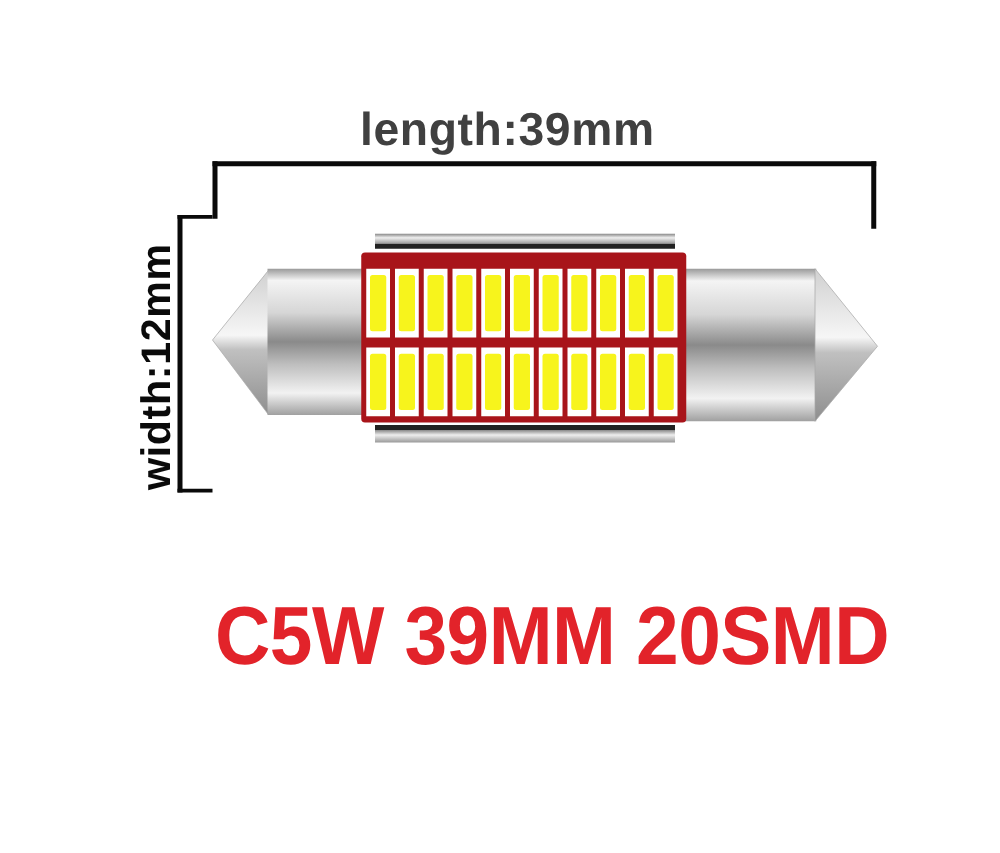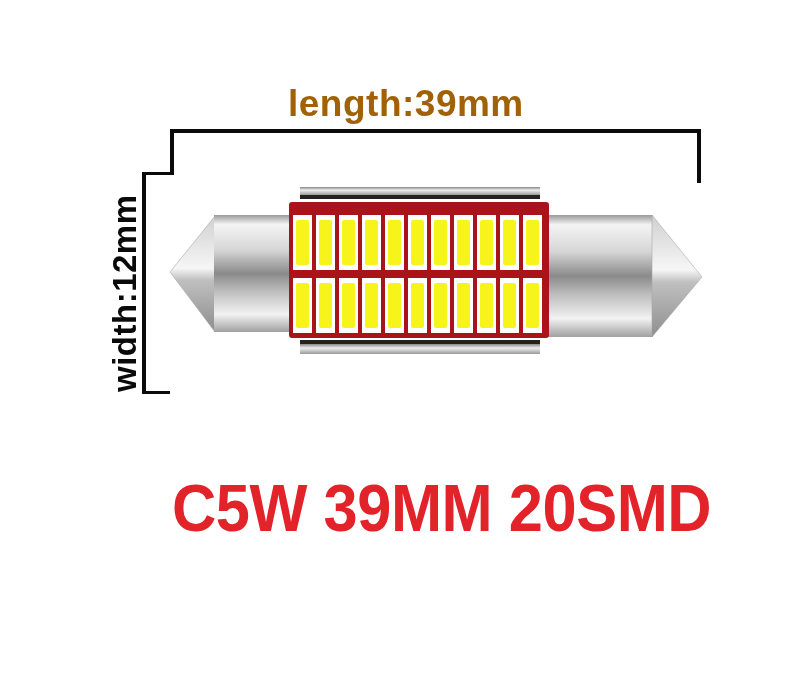--- a/index.html
+++ b/index.html
@@ -1,18 +1,18 @@
 <!DOCTYPE html>
 <html><head>
 <meta charset="utf-8">
 <style>
   html, body { margin:0; padding:0; background:#ffffff; }
   body { width:800px; height:682px; position:relative; overflow:hidden; font-family:"Liberation Sans", sans-serif; }
   .abs { position:absolute; }
-  .len-label { left:288px; top:83px; font-size:37px; font-weight:bold; color:#a16207; letter-spacing:0.5px; white-space:nowrap; }
+  .len-label { left:288px; top:83px; font-size:37px; font-weight:bold; color:#404040; letter-spacing:0.5px; white-space:nowrap; }
   .wid-label { left:108px; top:392px; font-size:33px; font-weight:bold; color:#0a0a0a; white-space:nowrap; transform-origin:0 0; transform:rotate(-90deg); line-height:1; letter-spacing:0.5px; }
   .line { background:#0a0a0a; position:absolute; }
   .product-title { left:172px; top:470px; font-size:66px; font-weight:bold; color:#e2232a; white-space:nowrap; letter-spacing:-0.5px; transform:scaleX(0.93); transform-origin:0 0; }
   .bulb { left:165px; top:180px; width:545px; height:180px; }
 </style>
 </head>
 <body>
 
 <div>
 

